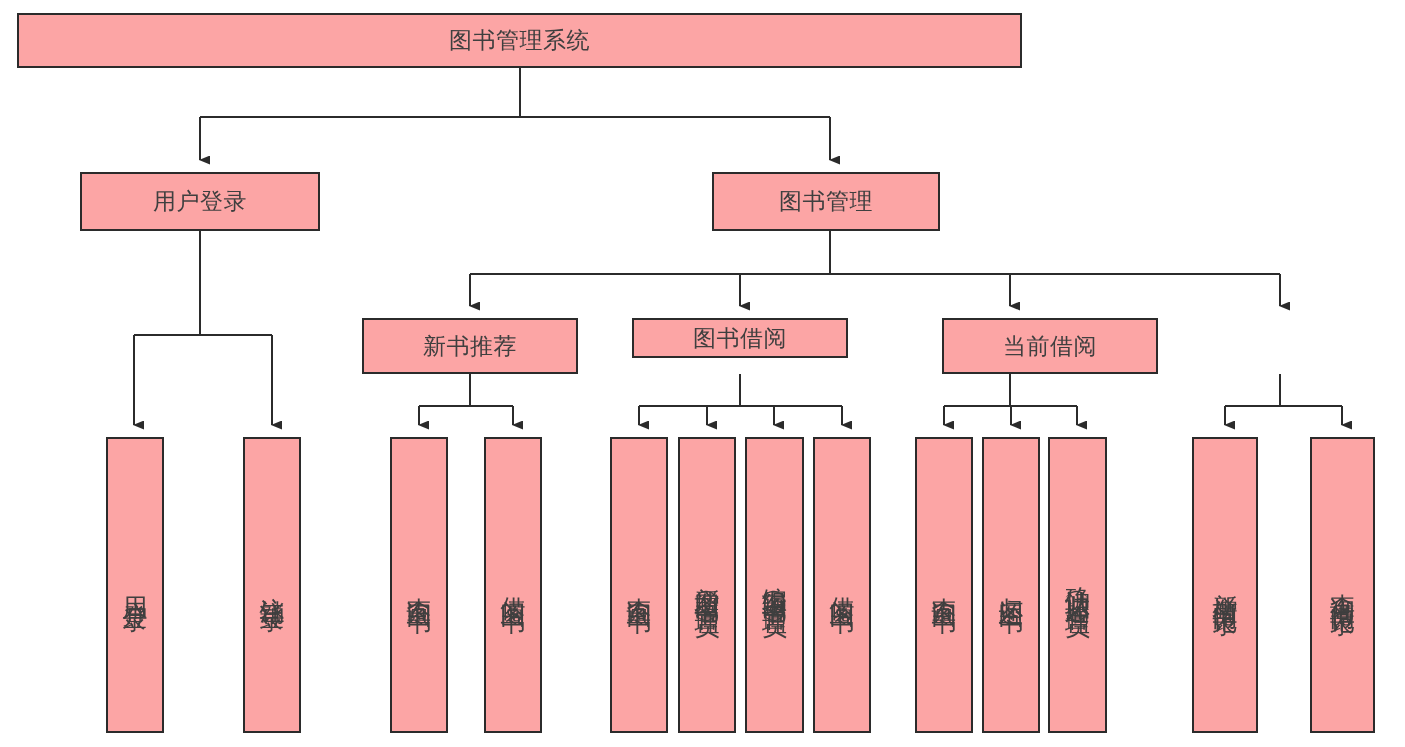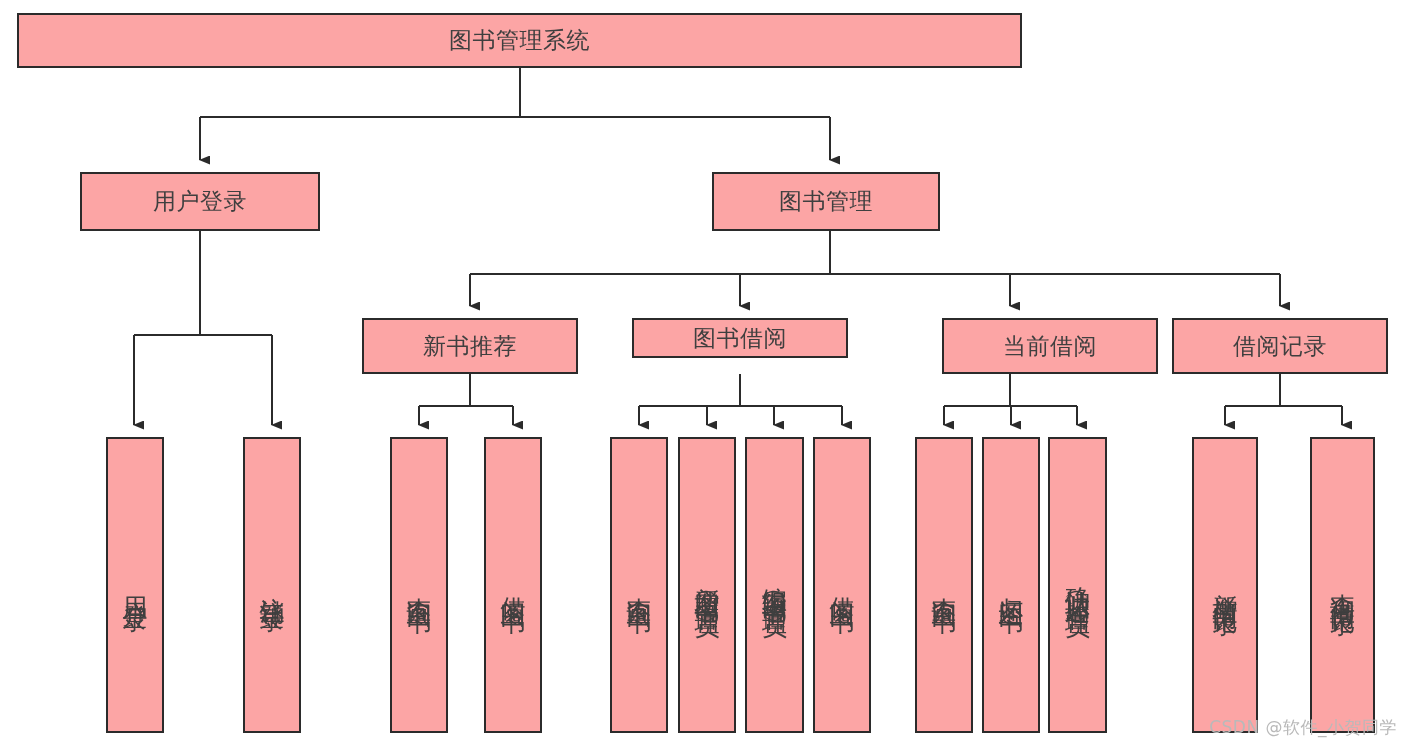--- a/index.html
+++ b/index.html
@@ -125,21 +125,20 @@
   </svg>
 
   <div class="node horiz" style="left: 17px; top: 13px; width: 1005px; height: 55px;">图书管理系统</div>
 
   <div class="node horiz" style="left: 80px; top: 172px; width: 240px; height: 59px;">用户登录</div>
   <div class="node horiz" style="left: 712px; top: 172px; width: 228px; height: 59px;">图书管理</div>
 
   <div class="node horiz" style="left: 362px; top: 318px; width: 216px; height: 56px; text-align: right;">新书推荐</div>
   <div class="node horiz" style="left: 632px; top: 318px; width: 216px; height: 40px;">图书借阅</div>
   <div class="node horiz" style="left: 942px; top: 318px; width: 216px; height: 56px;">当前借阅</div>
-  <div class="node horiz" style="left: 1172px; top: 318px; width: 216px; height: 56px;">借阅记录</div>
 
   <div class="node vert" style="left: 106px; top: 437px; width: 58px; height: 296px;">
     <span class="vlabel">用户登录</span>
   </div>
   <div class="node vert" style="left: 243px; top: 437px; width: 58px; height: 296px;">
     <span class="vlabel">注销登录</span>
   </div>
   <div class="node vert" style="left: 390px; top: 437px; width: 58px; height: 296px;">
     <span class="vlabel">查询图书</span>
   </div>
@@ -167,14 +166,13 @@
   <div class="node vert" style="left: 1048px; top: 437px; width: 59px; height: 296px;">
     <span class="vlabel">确认归还（管理员）</span>
   </div>
   <div class="node vert" style="left: 1192px; top: 437px; width: 66px; height: 296px;">
     <span class="vlabel">新增借阅记录</span>
   </div>
   <div class="node vert" style="left: 1310px; top: 437px; width: 65px; height: 296px;">
     <span class="vlabel">查询借阅记录</span>
   </div>
 
-  <div id="watermark">CSDN @软件_小贺同学</div>
 </div>
 
 </body></html>

